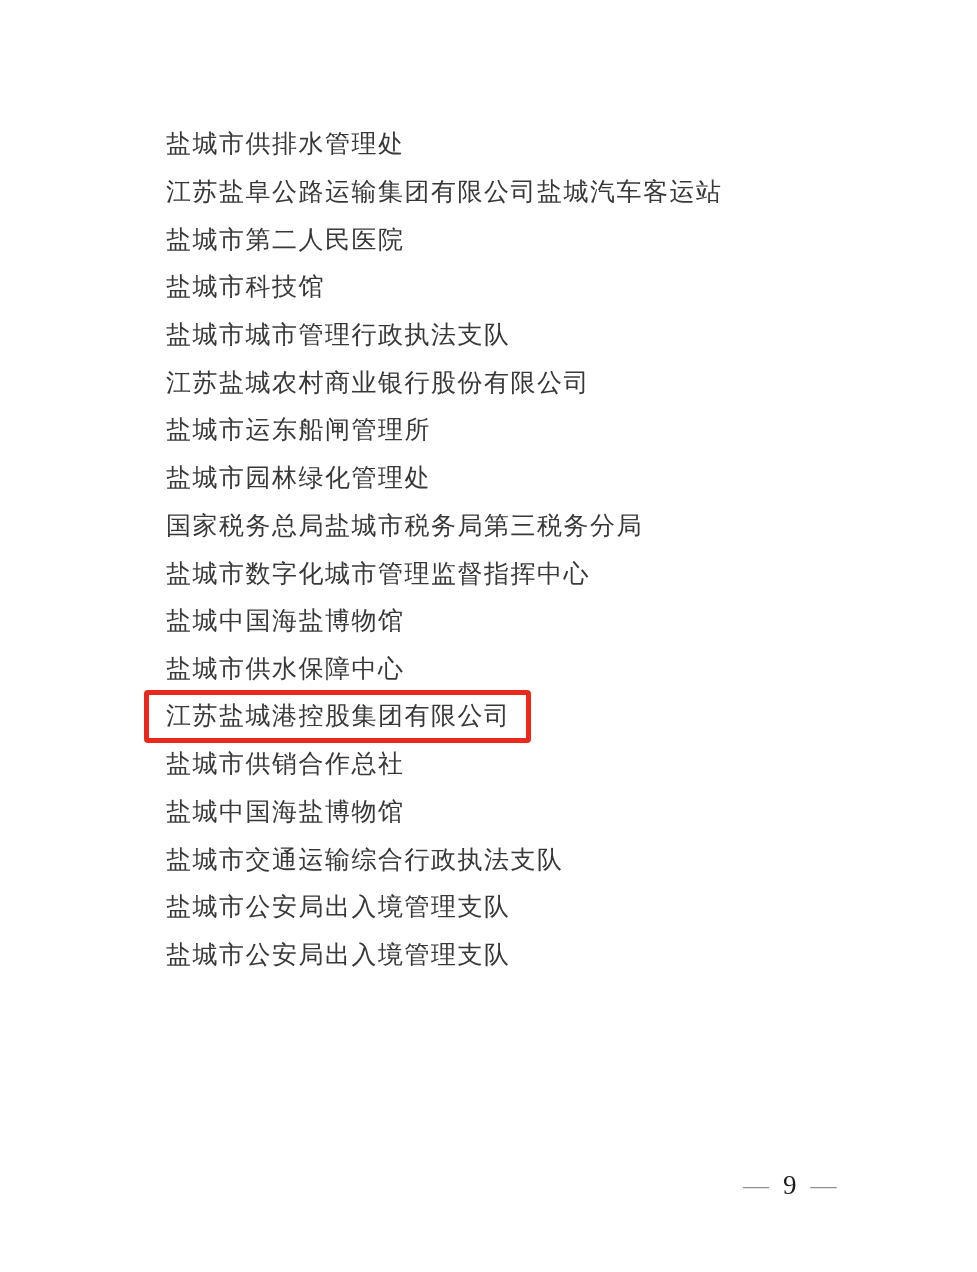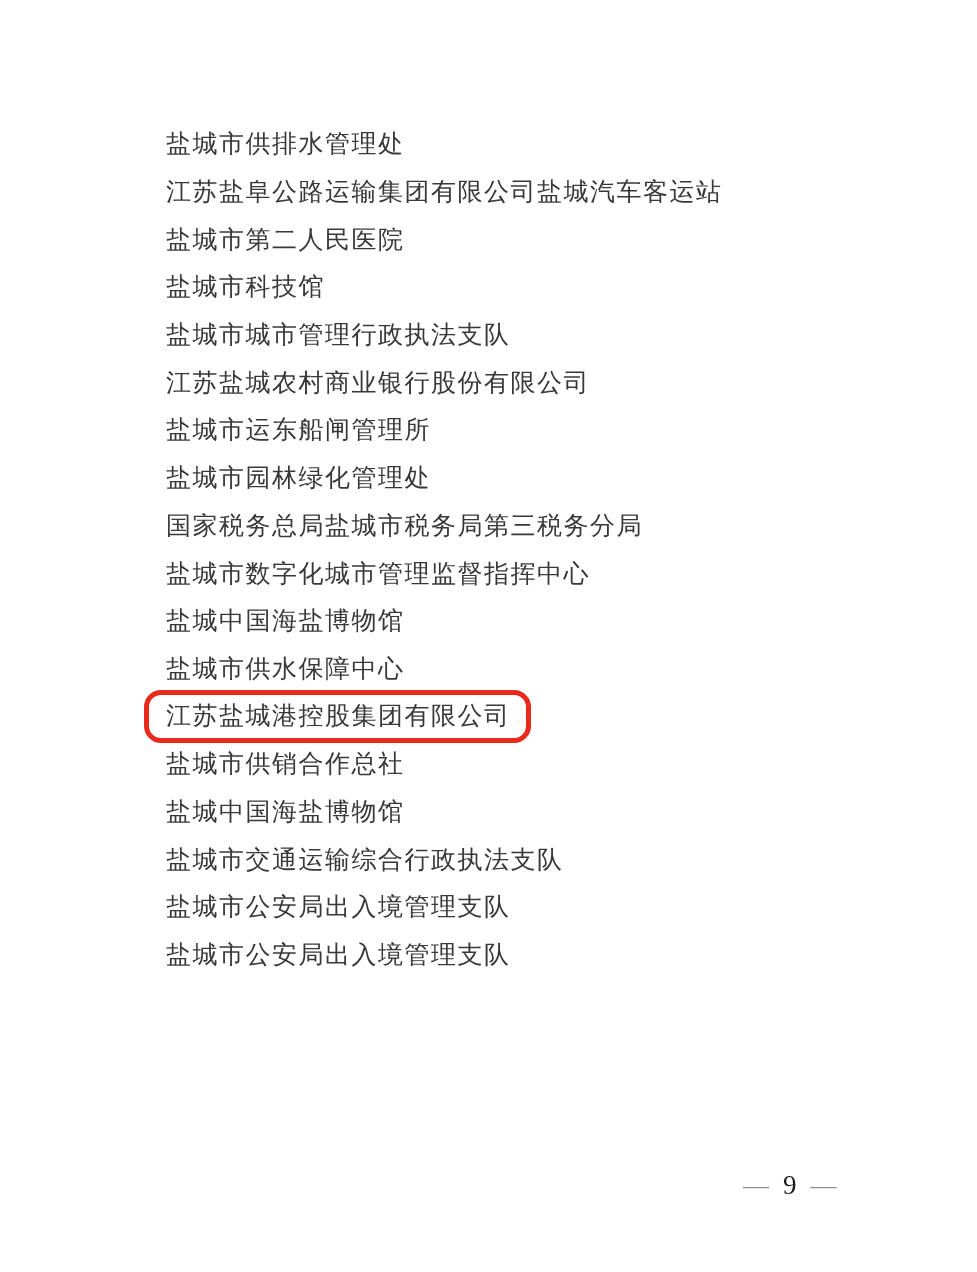--- a/index.html
+++ b/index.html
@@ -30,21 +30,21 @@
   }
   .org-name {
     font-size: 25px;
     letter-spacing: 1.5px;
     color: #383838;
   }
   .hl-wrap {
     display: inline-flex;
     align-items: center;
     border: 5px solid #e8291c;
-    border-radius: 17px;
+    border-radius: 4px;
     padding: 4px 15px 6px 17px;
     margin-left: -22px;
   }
   .footer {
     position: absolute;
     top: 1170px;
     left: 743px;
     display: flex;
     align-items: center;
     color: #1c1c1c;

